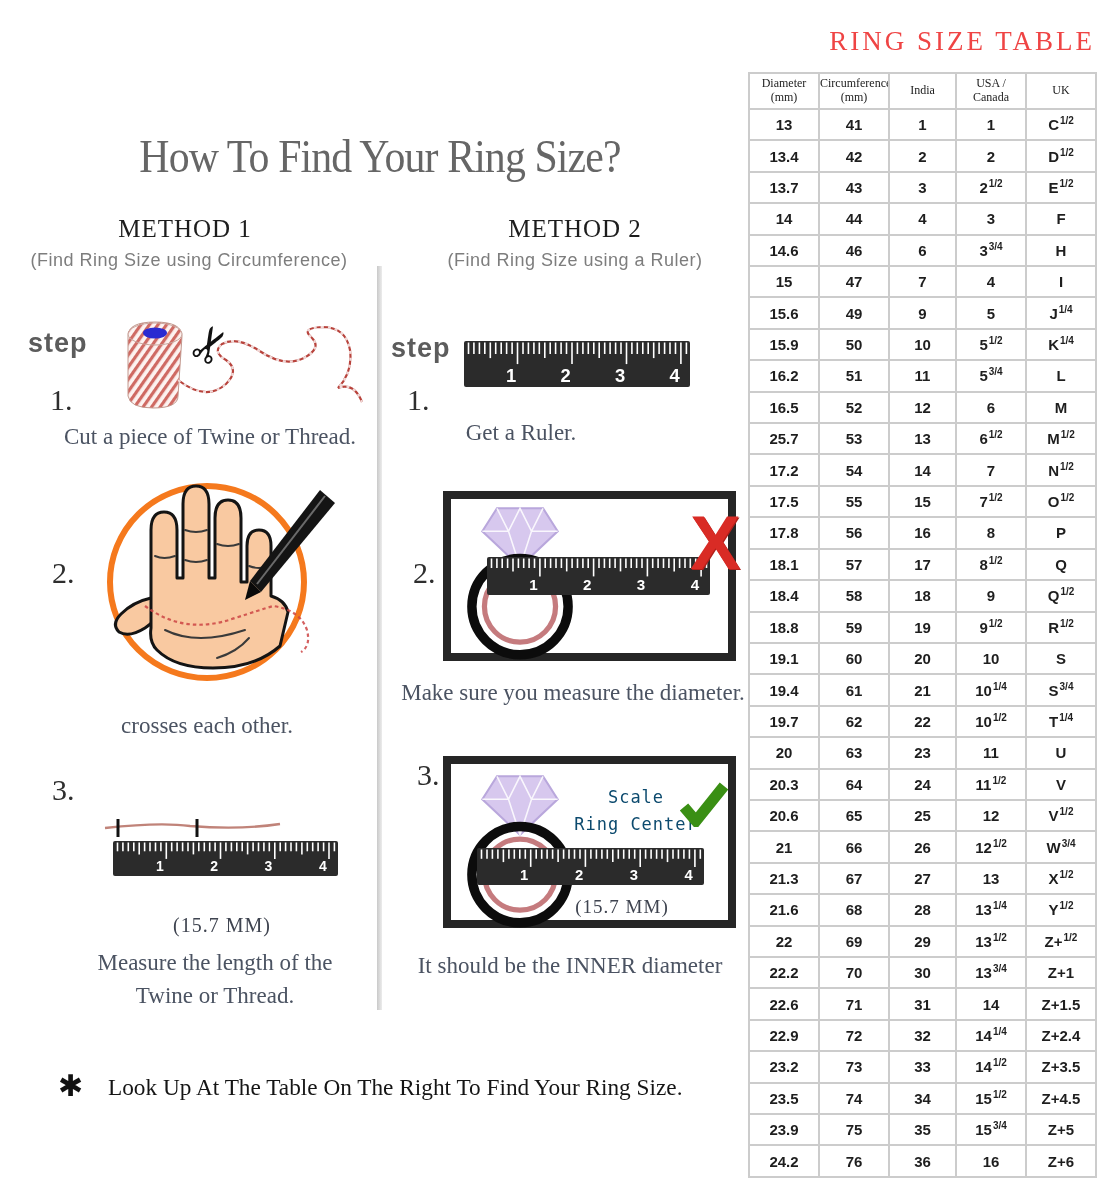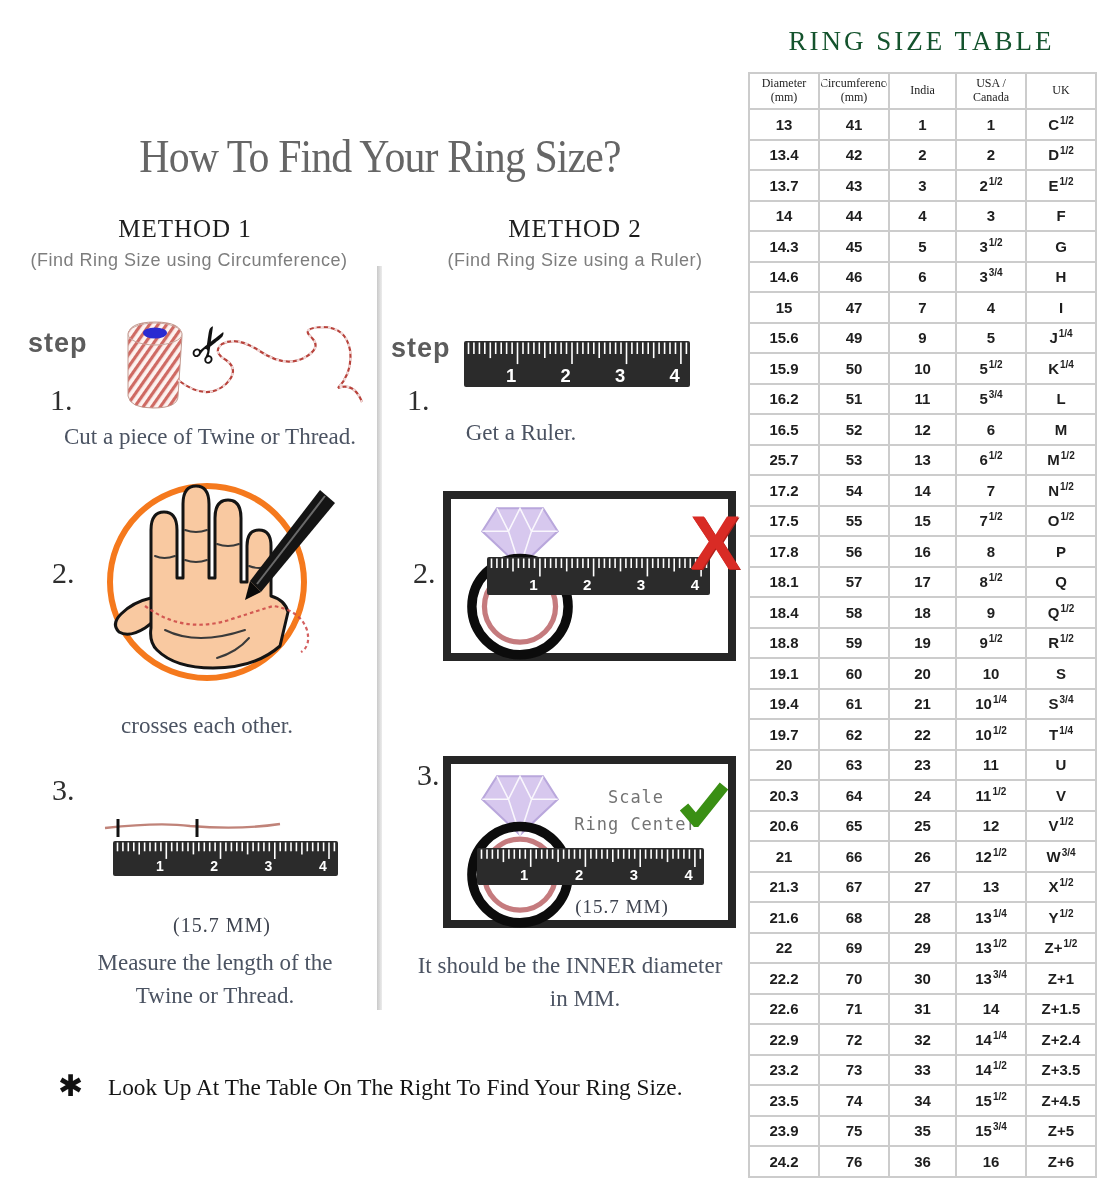--- a/index.html
+++ b/index.html
@@ -14,30 +14,30 @@
   .divider{left:377px;top:266px;width:5px;height:744px;background:linear-gradient(90deg,#c9c9c9,#ececec);}
 
   .step-label{font-family:"Liberation Sans",sans-serif;font-weight:bold;font-size:27px;color:#5c5c5c;letter-spacing:1px;}
   .step-num{font-size:30px;color:#2e2e2e;}
   .caption{font-size:23px;color:#4b5362;text-align:center;}
   .measure{font-size:20px;color:#3f4450;text-align:center;letter-spacing:1px;}
 
   .diagram-box{border:8px solid #262626;background:#fff;}
   .red-x{font-family:"Liberation Sans",sans-serif;font-weight:900;font-size:76px;line-height:1;color:#d92b25;
          text-shadow:1px 1px 0 #b01f1a;}
-  .mono-label{font-family:"DejaVu Sans Mono",monospace;font-size:17px;color:#737373;text-align:center;line-height:27px;letter-spacing:1px;}
+  .mono-label{font-family:"DejaVu Sans Mono",monospace;font-size:17px;color:#0c4a6e;text-align:center;line-height:27px;letter-spacing:1px;}
   .footnote-sym{font-family:"DejaVu Sans",sans-serif;font-size:30px;color:#111;}
   .footnote-text{font-size:24px;color:#151515;transform:scaleX(.97);transform-origin:left;white-space:nowrap;}
 
-  .table-title{left:748px;top:26px;width:347px;text-align:center;font-size:27px;color:#14532d;letter-spacing:3px;}
+  .table-title{left:748px;top:26px;width:347px;text-align:right;font-size:27px;color:#ef4444;letter-spacing:3px;}
   table.ring-table{position:absolute;left:748px;top:72px;width:347px;height:1106px;border-collapse:collapse;
                    table-layout:fixed;background:#fff;}
   .ring-table th,.ring-table td{border:2px solid #cccccc;text-align:center;vertical-align:middle;padding:0;overflow:hidden;}
   .ring-table th{font-family:"Liberation Serif",serif;font-weight:normal;font-size:12px;line-height:1.15;
-                 height:34px;white-space:pre-line;color:#222;border-radius:13px;}
+                 height:34px;white-space:pre-line;color:#222;}
   .ring-table td{font-family:"Liberation Sans",sans-serif;font-weight:bold;font-size:15px;color:#1e1e1e;}
   .ring-table sup{font-size:10px;vertical-align:super;line-height:0;margin-left:1px;}
 </style>
 </head>
 <body>
 
 <div class="canvas">
 
   <h1 class="abs page-title">How To Find Your Ring Size?</h1>
 
@@ -250,20 +250,21 @@
       <line x1="203.3" y1="1.5" x2="203.3" y2="11.0" stroke="#fff" stroke-width="1.6"></line>
       <line x1="208.7" y1="1.5" x2="208.7" y2="11.0" stroke="#fff" stroke-width="1.6"></line>
       <line x1="214.1" y1="1.5" x2="214.1" y2="19.4" stroke="#fff" stroke-width="1.6"></line>
       <line x1="219.5" y1="1.5" x2="219.5" y2="11.0" stroke="#fff" stroke-width="1.6"></line>
       <text x="46.4" y="33" fill="#fff" font-size="15.2" font-family="Liberation Sans, sans-serif" font-weight="bold" text-anchor="middle">1</text>
       <text x="100.2" y="33" fill="#fff" font-size="15.2" font-family="Liberation Sans, sans-serif" font-weight="bold" text-anchor="middle">2</text>
       <text x="154.1" y="33" fill="#fff" font-size="15.2" font-family="Liberation Sans, sans-serif" font-weight="bold" text-anchor="middle">3</text>
       <text x="207.9" y="33" fill="#fff" font-size="15.2" font-family="Liberation Sans, sans-serif" font-weight="bold" text-anchor="middle">4</text>
     </svg>
   <div class="abs red-x" style="left:690px;top:505px;">X</div>
+  <div class="abs caption" style="left:393px;top:680px;width:360px;">Make sure you measure the diameter.</div>
 
   <div class="abs step-num" style="left:417px;top:758px;">3.</div>
   <div class="abs diagram-box" style="left:443px;top:756px;width:277px;height:156px;"></div>
   <svg class="abs" style="left:455px;top:770px;" width="130" height="159" viewBox="0 0 124 152">
     <polygon points="40,6 84,6 98,28 62,62 26,28" fill="#d7c8ee" stroke="#b9a7dc" stroke-width="2"></polygon>
     <path d="M40,6 L51,28 L62,6 L73,28 L84,6 M26,28 L51,28 L62,62 L73,28 L98,28" stroke="#ffffff" stroke-width="1.5" fill="none" opacity=".85"></path>
     <circle cx="62" cy="100" r="46" fill="none" stroke="#0c0c0c" stroke-width="9"></circle>
     <circle cx="62" cy="100" r="34" fill="none" stroke="#c57b7e" stroke-width="5"></circle>
   </svg>
   <div class="abs mono-label" style="left:566px;top:784px;width:140px;">
@@ -316,21 +317,20 @@
       <line x1="212.4" y1="1.5" x2="212.4" y2="10.8" stroke="#fff" stroke-width="1.6"></line>
       <line x1="217.9" y1="1.5" x2="217.9" y2="18.9" stroke="#fff" stroke-width="1.6"></line>
       <line x1="223.3" y1="1.5" x2="223.3" y2="10.8" stroke="#fff" stroke-width="1.6"></line>
       <text x="47.2" y="32" fill="#fff" font-size="14.8" font-family="Liberation Sans, sans-serif" font-weight="bold" text-anchor="middle">1</text>
       <text x="102.0" y="32" fill="#fff" font-size="14.8" font-family="Liberation Sans, sans-serif" font-weight="bold" text-anchor="middle">2</text>
       <text x="156.9" y="32" fill="#fff" font-size="14.8" font-family="Liberation Sans, sans-serif" font-weight="bold" text-anchor="middle">3</text>
       <text x="211.7" y="32" fill="#fff" font-size="14.8" font-family="Liberation Sans, sans-serif" font-weight="bold" text-anchor="middle">4</text>
     </svg>
   <div class="abs measure" style="left:542px;top:896px;width:160px;font-size:19px;">(15.7 MM)</div>
   <div class="abs caption" style="left:390px;top:953px;width:360px;">It should be the INNER diameter</div>
-  <div class="abs caption" style="left:405px;top:986px;width:360px;">in MM.</div>
 
   <div class="abs footnote-sym" style="left:58px;top:1068px;">✱</div>
   <div class="abs footnote-text" style="left:108px;top:1074px;">Look Up At The Table On The Right To Find Your Ring Size.</div>
 
   <div class="abs table-title">RING SIZE TABLE</div>
   <table class="ring-table">
     <colgroup>
         <col style="width:70px">
         <col style="width:70px">
         <col style="width:67px">
@@ -372,27 +372,20 @@
           <td>E<sup>1/2</sup></td>
         </tr>
         <tr>
           <td>14</td>
           <td>44</td>
           <td>4</td>
           <td>3</td>
           <td>F</td>
         </tr>
         <tr>
-          <td>14.3</td>
-          <td>45</td>
-          <td>5</td>
-          <td>3<sup>1/2</sup></td>
-          <td>G</td>
-        </tr>
-        <tr>
           <td>14.6</td>
           <td>46</td>
           <td>6</td>
           <td>3<sup>3/4</sup></td>
           <td>H</td>
         </tr>
         <tr>
           <td>15</td>
           <td>47</td>
           <td>7</td>

